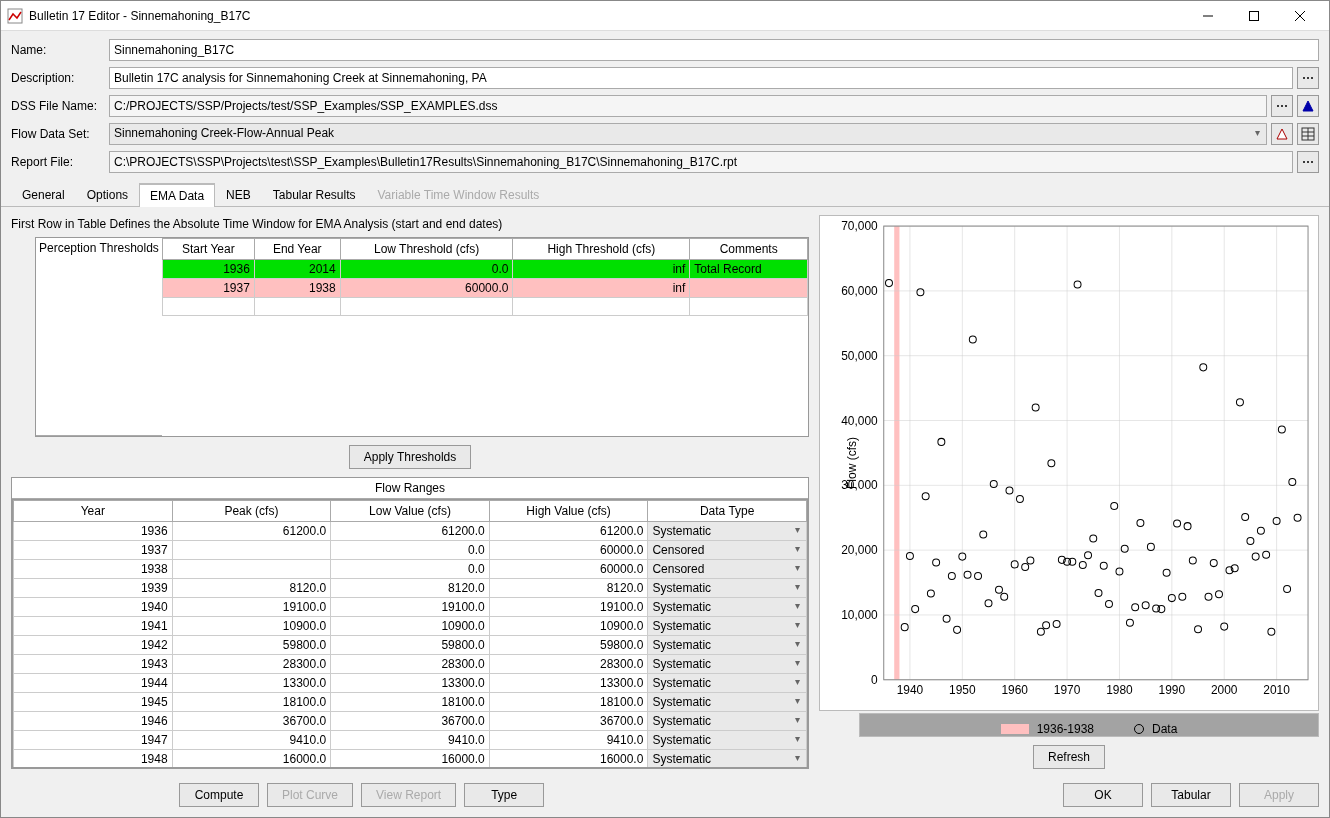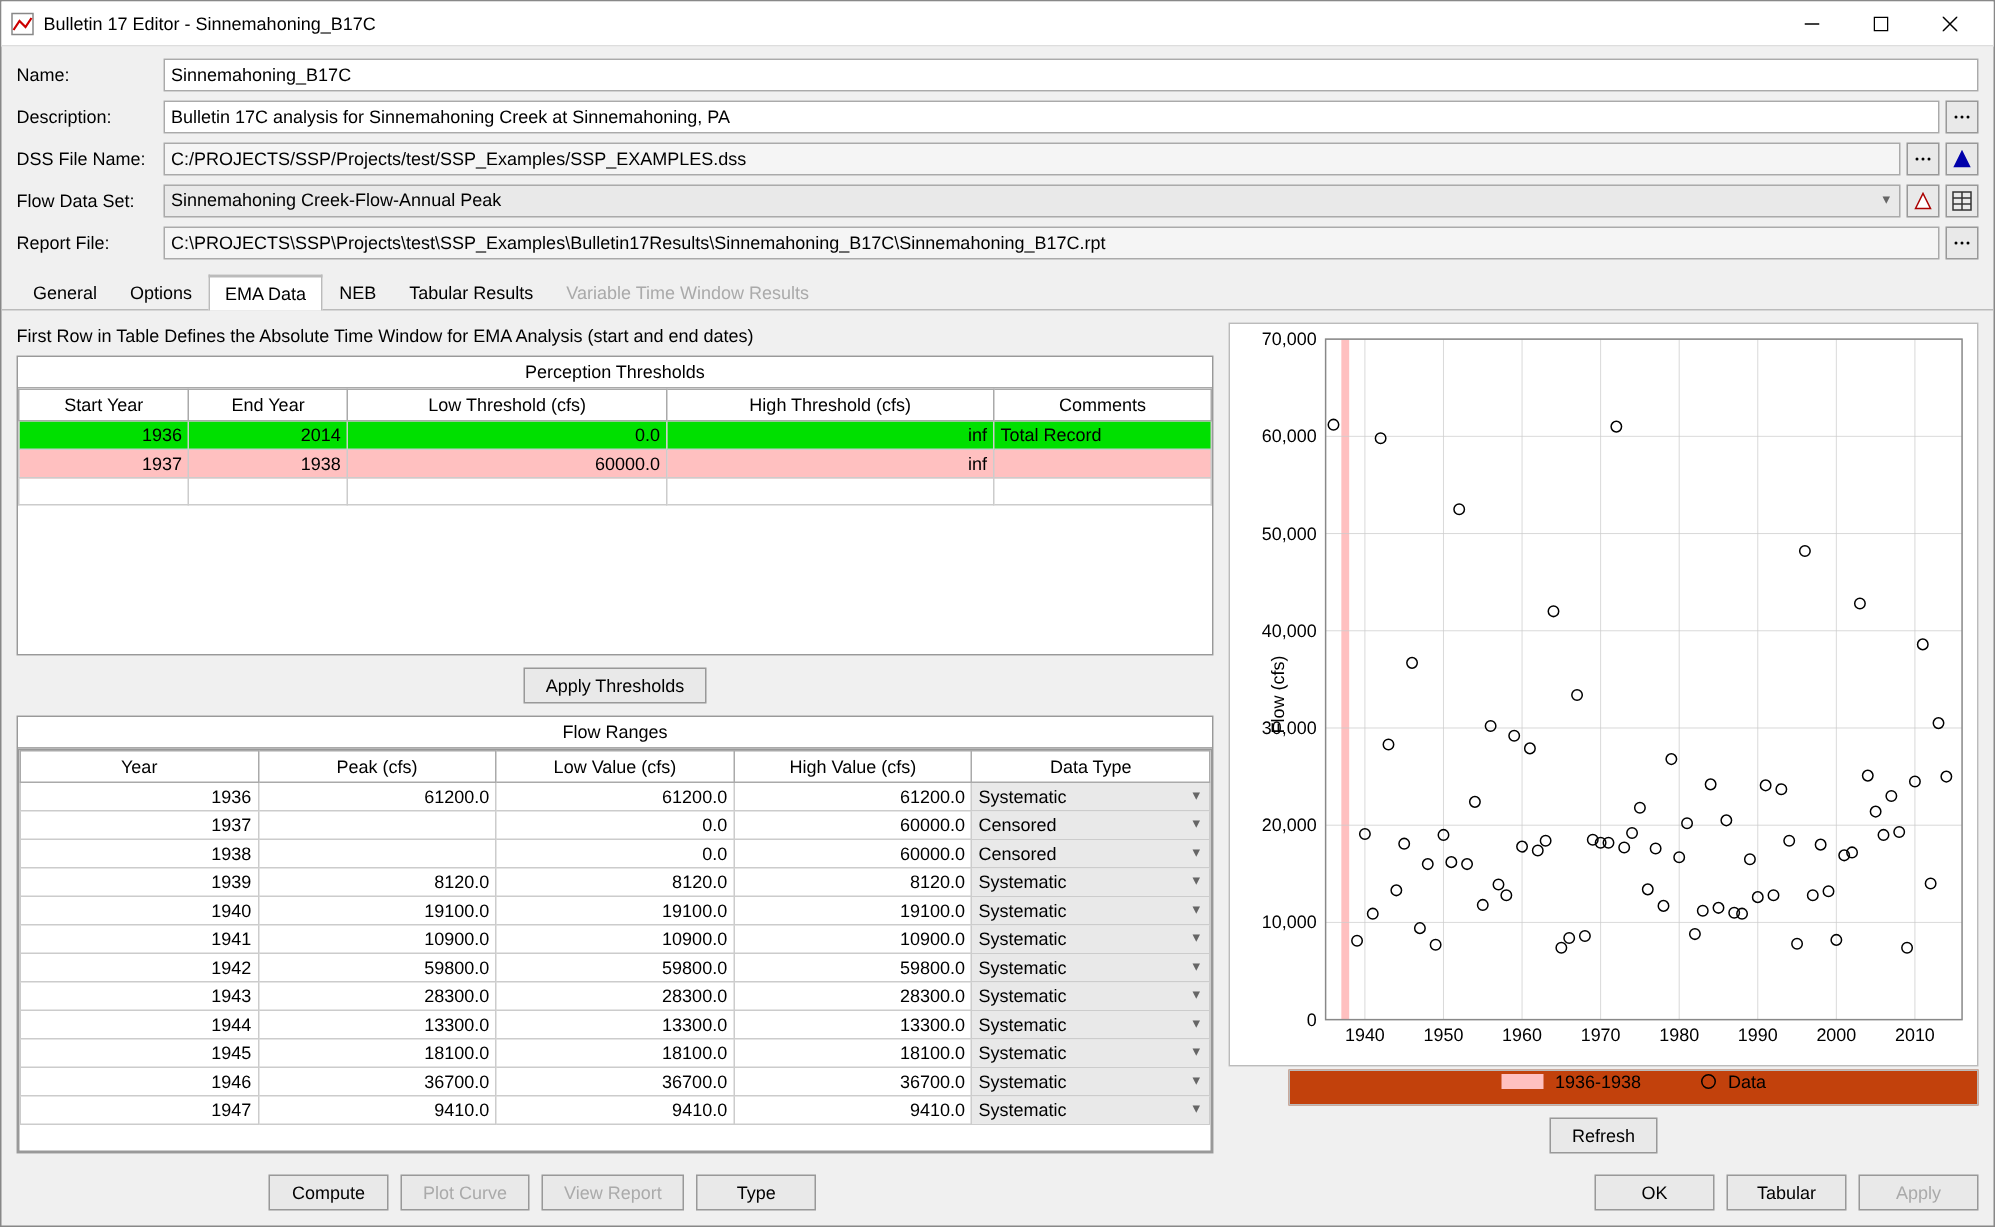--- a/index.html
+++ b/index.html
@@ -27,32 +27,32 @@
   .right { width: 500px; display: flex; flex-direction: column; }
   .caption { padding: 2px 0 6px 0; }
   .grid { border: 1px solid #999; background: #fff; }
   .grid-title { text-align: center; padding: 3px; border-bottom: 1px solid #aaa; background: #fff; }
   .grid table { width: 100%; border-collapse: collapse; }
   .grid th { border: 1px solid #aaa; padding: 3px; font-weight: normal; text-align: center; background: #fff; }
   .grid td { border: 1px solid #ccc; padding: 2px 4px; text-align: right; height: 18px; }
   .row-green td { background: #00e000; color: #000; }
   .row-pink td { background: #ffc0c0; }
   .td-left { text-align: left !important; }
-  .thresh-area { height: 200px; display: flex; flex-direction: column; }
+  .thresh-area { height: 200px; display: flex; flex-direction: row; margin-left: 24px; }
   .thresh-scroll { flex: 1; overflow: hidden; }
   .center-btn { text-align: center; padding: 8px 0; }
   .btn { border: 1px solid #999; background: #e9e9e9; padding: 4px 14px; cursor: pointer; }
   .btn.disabled { color: #aaa; cursor: default; }
   .flow-area { flex: 1; display: flex; flex-direction: column; min-height: 0; }
   .flow-wrap { flex: 1; display: flex; border: 1px solid #999; min-height: 0; }
   .flow-scroll { flex: 1; overflow-y: scroll; }
   .dt-cell { background: #e9e9e9; text-align: left !important; position: relative; padding-right: 18px !important; }
   .dt-cell::after { content: "▾"; position: absolute; right: 6px; top: 2px; color: #666; font-size: 10px; }
   .chart-box { flex: 1; border: 1px solid #bbb; position: relative; background: #fff; }
-  .legend { border: 1px solid #bbb; height: 24px; display: flex; align-items: flex-start; justify-content: center; gap: 40px; margin-top: 2px; background: #c2410c; margin-left: 40px; }
+  .legend { border: 1px solid #bbb; height: 24px; display: flex; align-items: flex-end; justify-content: center; gap: 40px; margin-top: 2px; background: #a3a3a3; margin-left: 40px; }
   .legend-item { display: flex; align-items: center; gap: 8px; }
   .legend-sw { width: 28px; height: 10px; background: #ffc0c0; }
   .legend-pt { width: 10px; height: 10px; border: 1px solid #000; border-radius: 50%; }
   .refresh-row { text-align: center; padding: 8px 0 0 0; }
   .footer { display: flex; padding: 6px 10px 10px 10px; gap: 8px; align-items: center; }
   .footer .spacer { flex: 1; }
   .footer .btn { min-width: 80px; text-align: center; }
   .ylabel { position: absolute; left: 6px; top: 50%; transform: translateY(-50%) rotate(-90deg); transform-origin: center; white-space: nowrap; }
 </style>
 </head>
@@ -291,20 +291,27 @@
                     <td>36700.0</td>
                     <td>36700.0</td>
                     <td>36700.0</td>
                     <td class="dt-cell">Systematic</td>
                   </tr>
                   <tr>
                     <td>1947</td>
                     <td>9410.0</td>
                     <td>9410.0</td>
                     <td>9410.0</td>
+                    <td class="dt-cell">Systematic</td>
+                  </tr>
+                  <tr>
+                    <td>1948</td>
+                    <td>16000.0</td>
+                    <td>16000.0</td>
+                    <td>16000.0</td>
                     <td class="dt-cell">Systematic</td>
                   </tr>
                 </tbody>
           </table>
           </div>
         </div>
       </div>
     </div>
 
     <div class="right">

